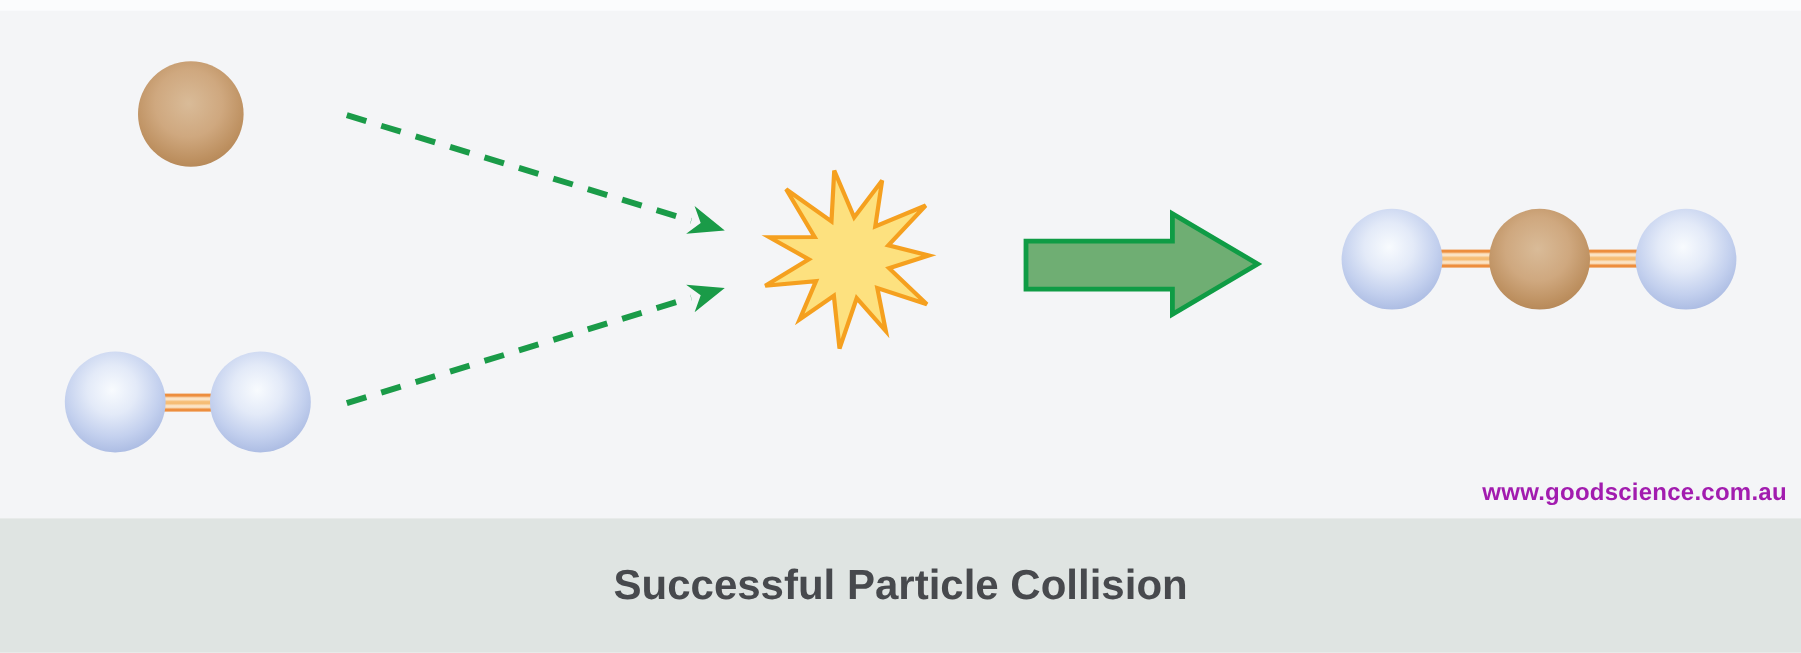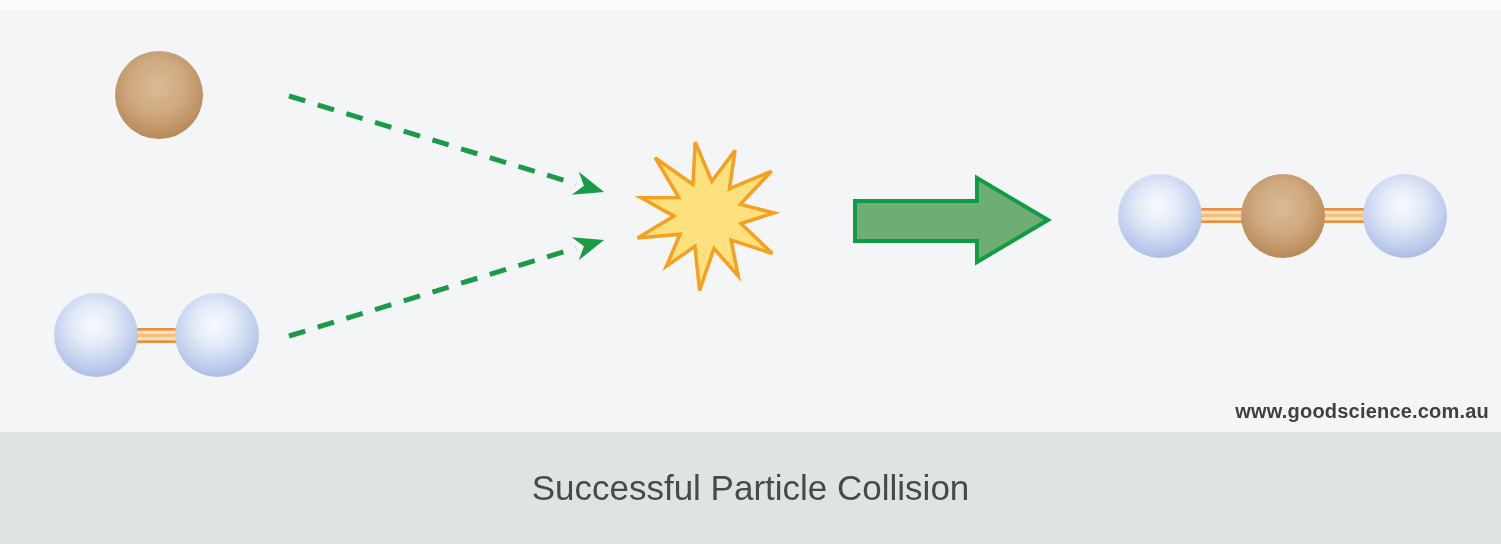--- a/index.html
+++ b/index.html
@@ -76,35 +76,35 @@
   }
   .bond.reactant { left: 96px;   top: 328px; width: 121px; }
   .bond.product  { left: 1160px; top: 208px; width: 245px; }
   .watermark {
     position: absolute;
     right: 12px;
     top: 400px;
     font-size: 20px;
     font-weight: bold;
     letter-spacing: 0.2px;
-    color: #404040;
+    color: #a21caf;
   }
   .caption-bar {
     position: absolute;
     left: 0; right: 0;
     top: 432px;
     height: 112px;
     background: #dfe4e2;
     display: flex;
     align-items: center;
     justify-content: center;
   }
   .caption-title {
     font-size: 35px;
-    font-weight: normal;
+    font-weight: bold;
     color: #47494d;
   }
 </style>
 </head>
 <body>
 
 <div class="canvas">
 
   <div class="top-band"></div>
 

